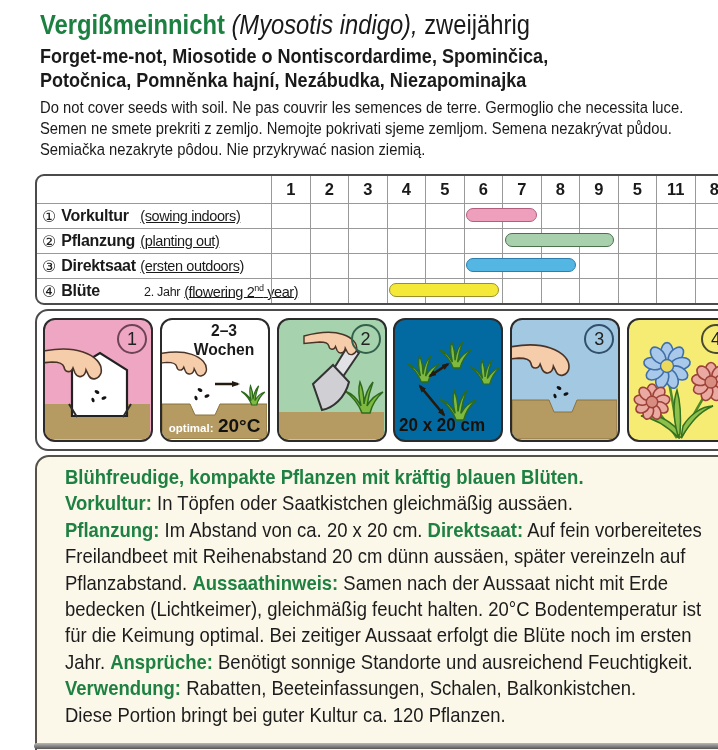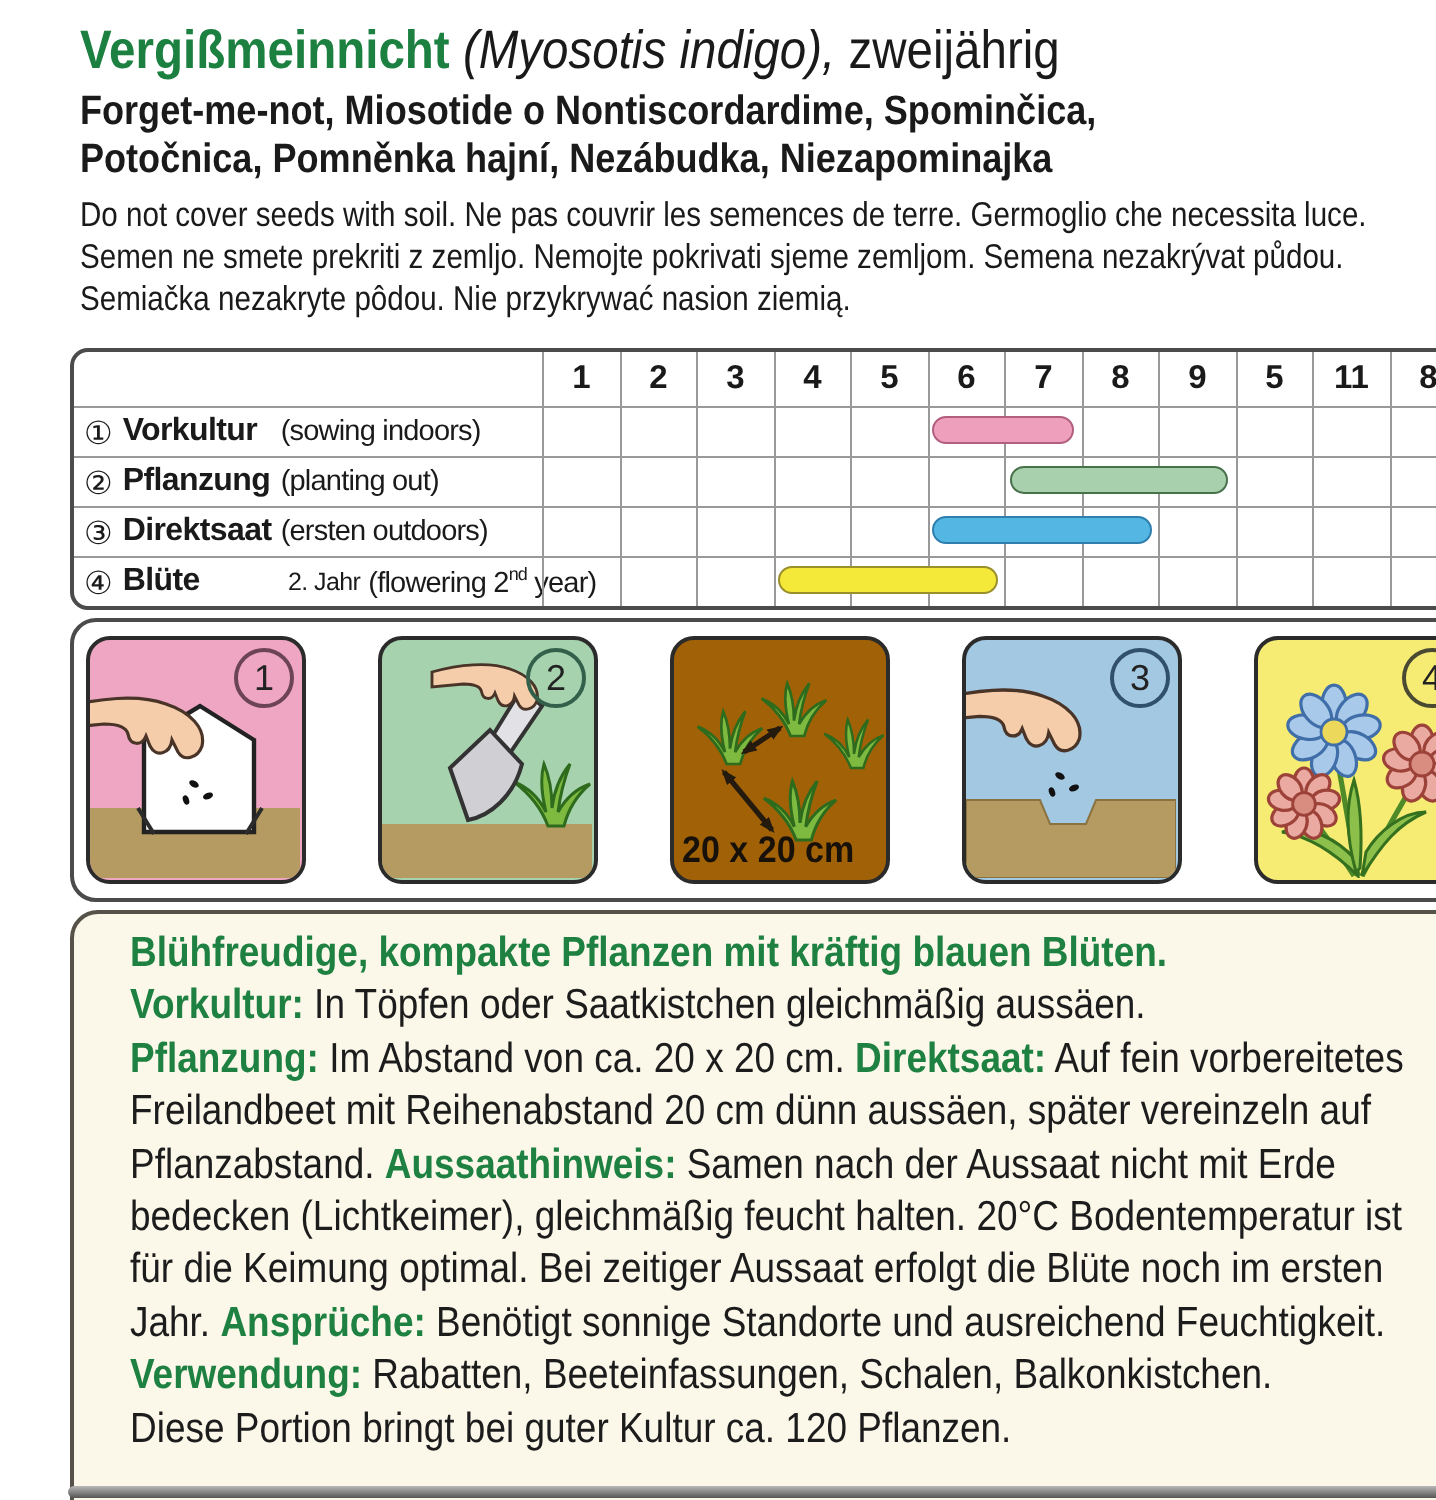--- a/index.html
+++ b/index.html
@@ -20,21 +20,21 @@
   
   .cal{position:absolute;left:3px;top:174px;width:710px;height:131px;box-sizing:border-box;
        border:2px solid #4b4b4b;border-radius:9px;background:#fff;overflow:hidden;}
   .cal-row{display:flex;height:25px;box-sizing:border-box;border-top:1px solid #999;}
   .cal-row.head{height:27px;border-top:none;}
   .cal-label{width:234px;flex:none;display:flex;align-items:center;padding-left:5px;box-sizing:border-box;}
   .cal-num{font-family:"DejaVu Sans",sans-serif;font-size:16px;margin-right:5px;}
   .cal-name{font-weight:bold;font-size:16px;letter-spacing:-.3px;width:79px;flex:none;}
   .cal-name .sfx{font-weight:normal;font-size:12.5px;padding-left:41px;}
   .cal-name.wide{width:auto;margin-right:4px;}
-  .cal-en{font-size:14.5px;letter-spacing:-.4px;white-space:nowrap;}
+  .cal-en{font-size:14.5px;letter-spacing:-.4px;white-space:nowrap;text-decoration:underline;}
   .cal-en sup{font-size:9px;}
   .cal-months{flex:none;width:462px;display:flex;position:relative;border-right:1px solid #999;box-sizing:content-box;}
   .cal-cell{width:38.5px;flex:none;box-sizing:border-box;border-left:1px solid #999;}
   .cal-cell.head{display:flex;align-items:center;justify-content:center;
                  font-weight:bold;font-size:16.5px;}
   .bar{position:absolute;top:3.5px;height:14px;border-radius:9px;border:1.6px solid;box-sizing:border-box;}
 
   
   .pictos{position:absolute;left:3px;top:309px;width:710px;height:142px;box-sizing:border-box;
           border:2px solid #4b4b4b;border-radius:13px;background:#fff;
@@ -215,33 +215,50 @@
       <svg width="105" height="119" viewBox="0 0 105 119">
         <rect x="0" y="84" width="105" height="35" fill="#b59a62"></rect>
         <path d="M27,50 L55,33 L82,50 L82,96 L27,96 Z" fill="#fff" stroke="#222" stroke-width="2.2"></path>
         <path d="M24,84 L32,97 M86,84 L78,97" stroke="#2b2b2b" stroke-width="2" fill="none"></path>
         <use href="#hand" transform="translate(22,34)" fill="#f5cdab" stroke="#4a3428" stroke-width="1.6"></use>
         <use href="#seeds" transform="translate(52,72)" fill="#111"></use>
       </svg>
       <span class="badge" style="border-color:#6d4356">1</span>
     </div>
 
+    <div class="picto" style="background: rgb(255, 255, 255);">
+      <svg width="105" height="119" viewBox="0 0 105 119">
+        <path d="M0,84 L28,84 L33,95 L53,95 L58,84 L105,84 L105,119 L0,119 Z" fill="#b59a62" stroke="#8a7340" stroke-width="1"></path>
+        <use href="#hand" transform="translate(17,36) scale(0.8)" fill="#f5cdab" stroke="#4a3428" stroke-width="1.8"></use>
+        <use href="#seeds" transform="translate(38,70)" fill="#111"></use>
+        <line x1="53" y1="64" x2="76" y2="64" stroke="#241a0e" stroke-width="2.6" marker-end="url(#ah)"></line>
+        <use href="#tuft" transform="translate(91,85) scale(0.62)" fill="#7fba40" stroke="#2e6b1d" stroke-width="2"></use>
+      </svg>
+      <div class="p-weeks">
+        <div>2–3</div>
+        <div>Wochen</div>
+      </div>
+      <div class="p-opt">
+        <span class="ol">optimal:</span>
+        <span class="ov">20°C</span>
+      </div>
+    </div>
 
     <div class="picto" style="background: rgb(166, 210, 174);">
       <svg width="105" height="119" viewBox="0 0 105 119">
         <rect x="0" y="92" width="105" height="27" fill="#b59a62"></rect>
         <use href="#tuft" transform="translate(85,93)" fill="#7fba40" stroke="#2e6b1d" stroke-width="1.5"></use>
         <path d="M70,24 L80,33 L63,58 L54,50 Z" fill="#e2e2e6" stroke="#333" stroke-width="2"></path>
         <path d="M34,64 L54,45 L70,62 C66,78 54,88 43,90 Z" fill="#cfcfd4" stroke="#333" stroke-width="2"></path>
         <use href="#hand" transform="translate(52,16) scale(0.75)" fill="#f5cdab" stroke="#4a3428" stroke-width="1.9"></use>
       </svg>
       <span class="badge" style="border-color:#33604a">2</span>
     </div>
 
-    <div class="picto" style="background: #a16207;">
+    <div class="picto" style="background: #0369a1;">
       <svg width="105" height="119" viewBox="0 0 105 119">
         <use href="#tuft" transform="translate(28,62) scale(0.85)" fill="#7fba40" stroke="#2e6b1d" stroke-width="1.6"></use>
         <use href="#tuft" transform="translate(60,48) scale(0.85)" fill="#7fba40" stroke="#2e6b1d" stroke-width="1.6"></use>
         <use href="#tuft" transform="translate(90,64) scale(0.78)" fill="#7fba40" stroke="#2e6b1d" stroke-width="1.6"></use>
         <use href="#tuft" transform="translate(63,100) scale(0.95)" fill="#7fba40" stroke="#2e6b1d" stroke-width="1.6"></use>
         <line x1="35" y1="56" x2="53" y2="44" stroke="#241a0e" stroke-width="2.6" marker-start="url(#ah)" marker-end="url(#ah)"></line>
         <line x1="25" y1="66" x2="49" y2="95" stroke="#241a0e" stroke-width="2.6" marker-start="url(#ah)" marker-end="url(#ah)"></line>
       </svg>
       <div class="p-spacing">20 x 20 cm</div>
     </div>

